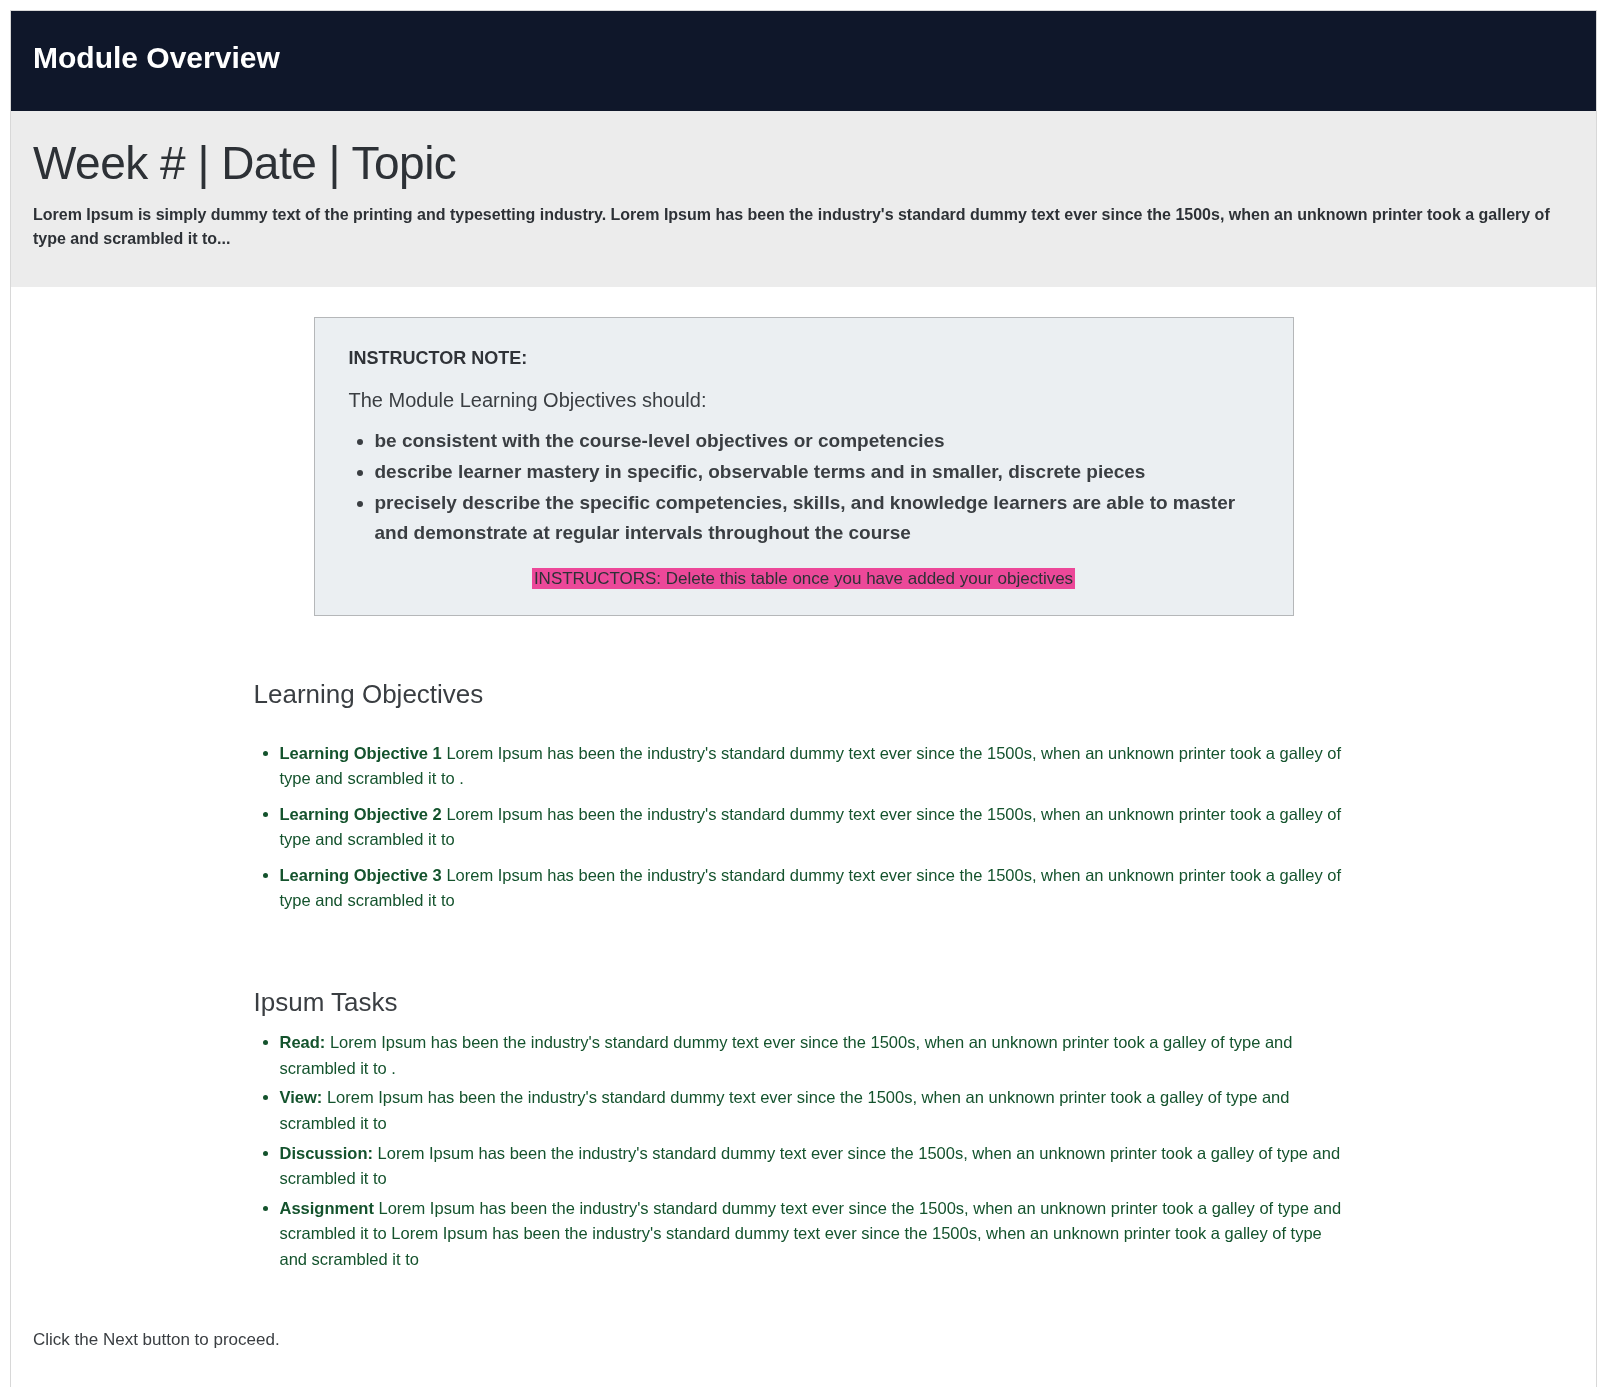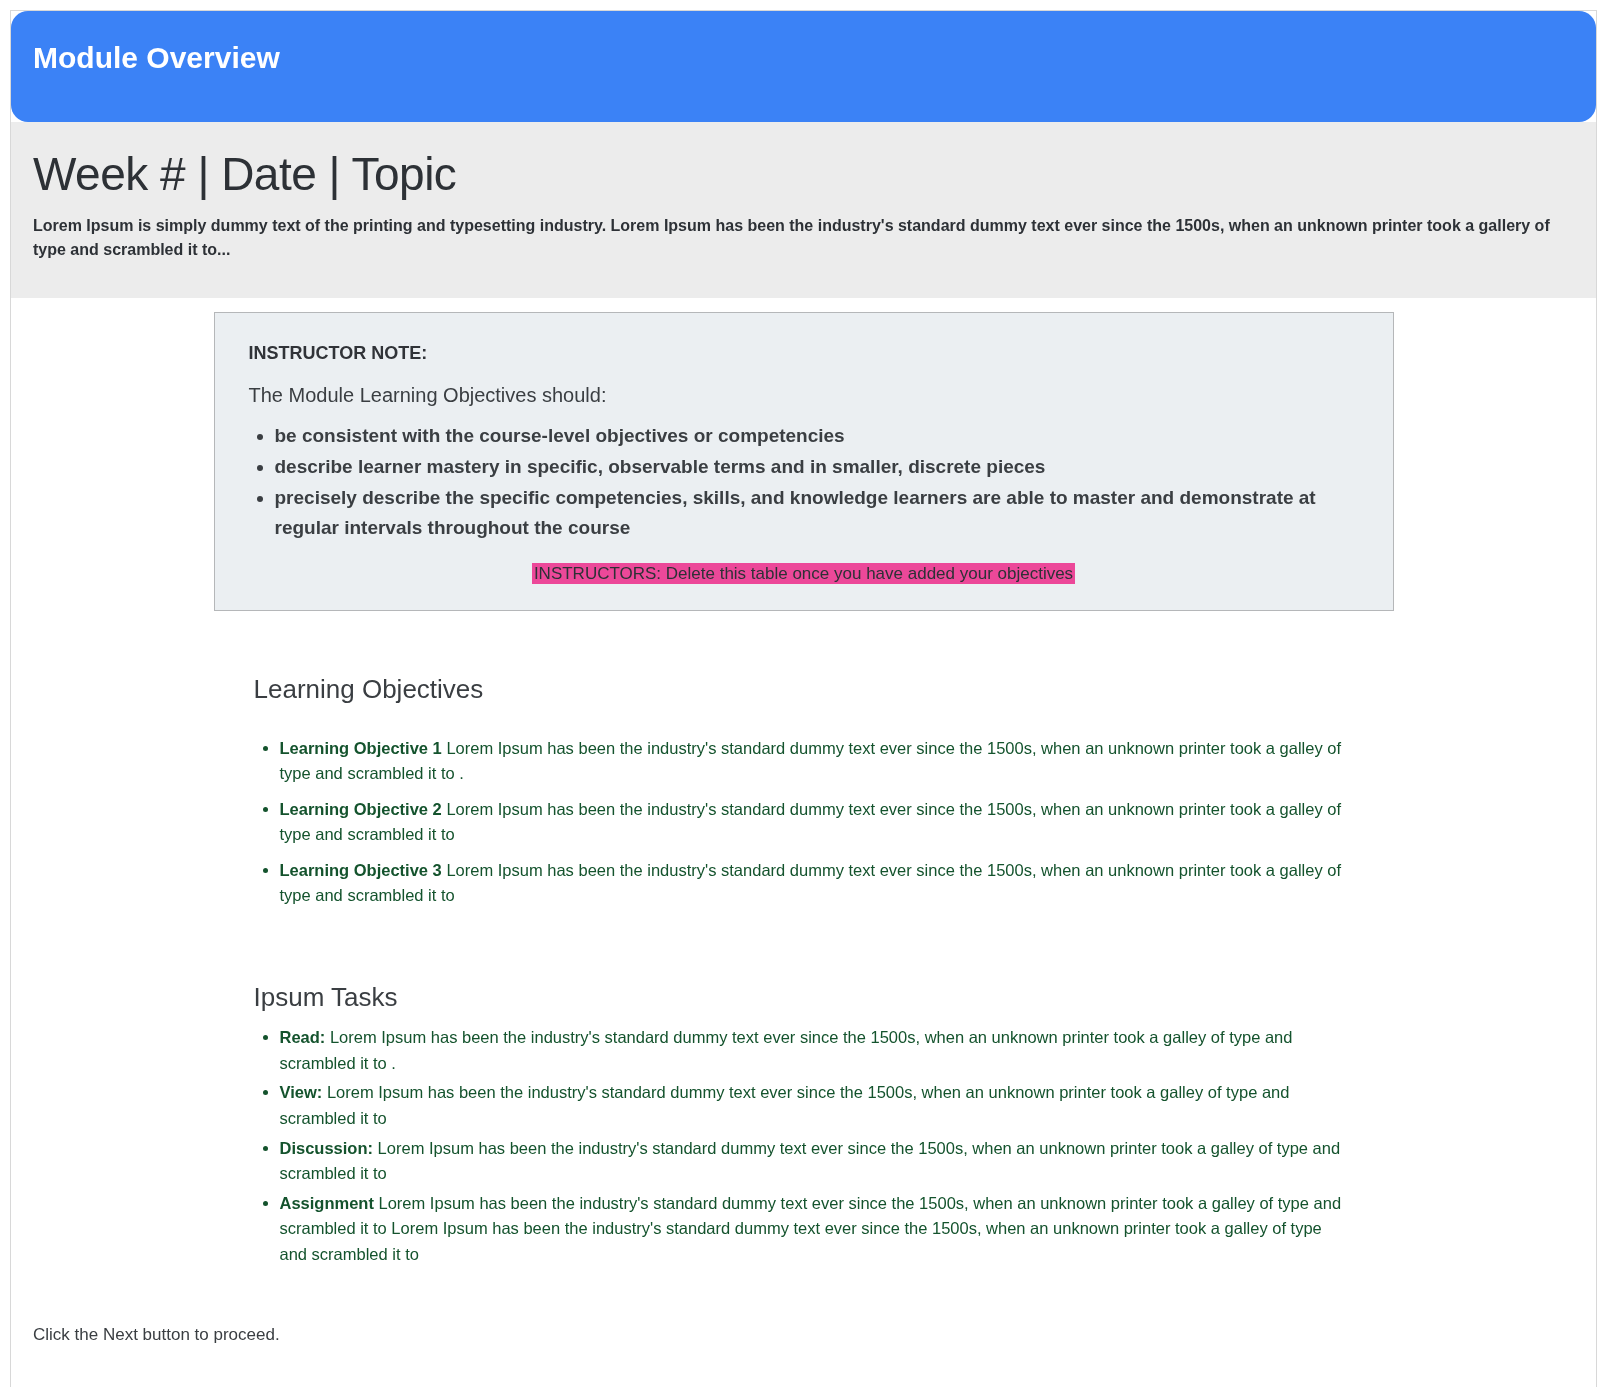--- a/index.html
+++ b/index.html
@@ -10,24 +10,23 @@
     color: #2d3136;
     font-size: 17px;
     line-height: 1.4;
   }
   .page {
     margin: 10px;
     border: 1px solid #d8d8d8;
     background: #fff;
   }
   .header-band {
-    background: #3b82f6;
+    background: #0f172a;
     color: #fff;
-    padding: 26px 22px 43px 22px;
-    border-radius: 17px;
+    padding: 26px 22px 32px 22px;
   }
   .header-band h1 {
     font-size: 30px;
     font-weight: 700;
   }
   .intro-band {
     background: #ececec;
     padding: 20px 22px 36px 22px;
   }
   .intro-band h2 {
@@ -41,23 +40,23 @@
     font-size: 16px;
     font-weight: 700;
     color: #2d3136;
     line-height: 1.5;
   }
   .main-area {
     background: #fff;
     padding: 14px 22px 48px 22px;
   }
   .note-box {
-    width: 1180px;
+    width: 980px;
     max-width: 100%;
-    margin: 0 auto 60px auto;
+    margin: 16px auto 60px auto;
     background: #ebeff2;
     border: 1px solid #b5b7b9;
     padding: 28px 34px 24px 34px;
   }
   .note-box .note-title {
     font-size: 18px;
     font-weight: 700;
     color: #303338;
     text-transform: uppercase;
     margin-bottom: 14px;

